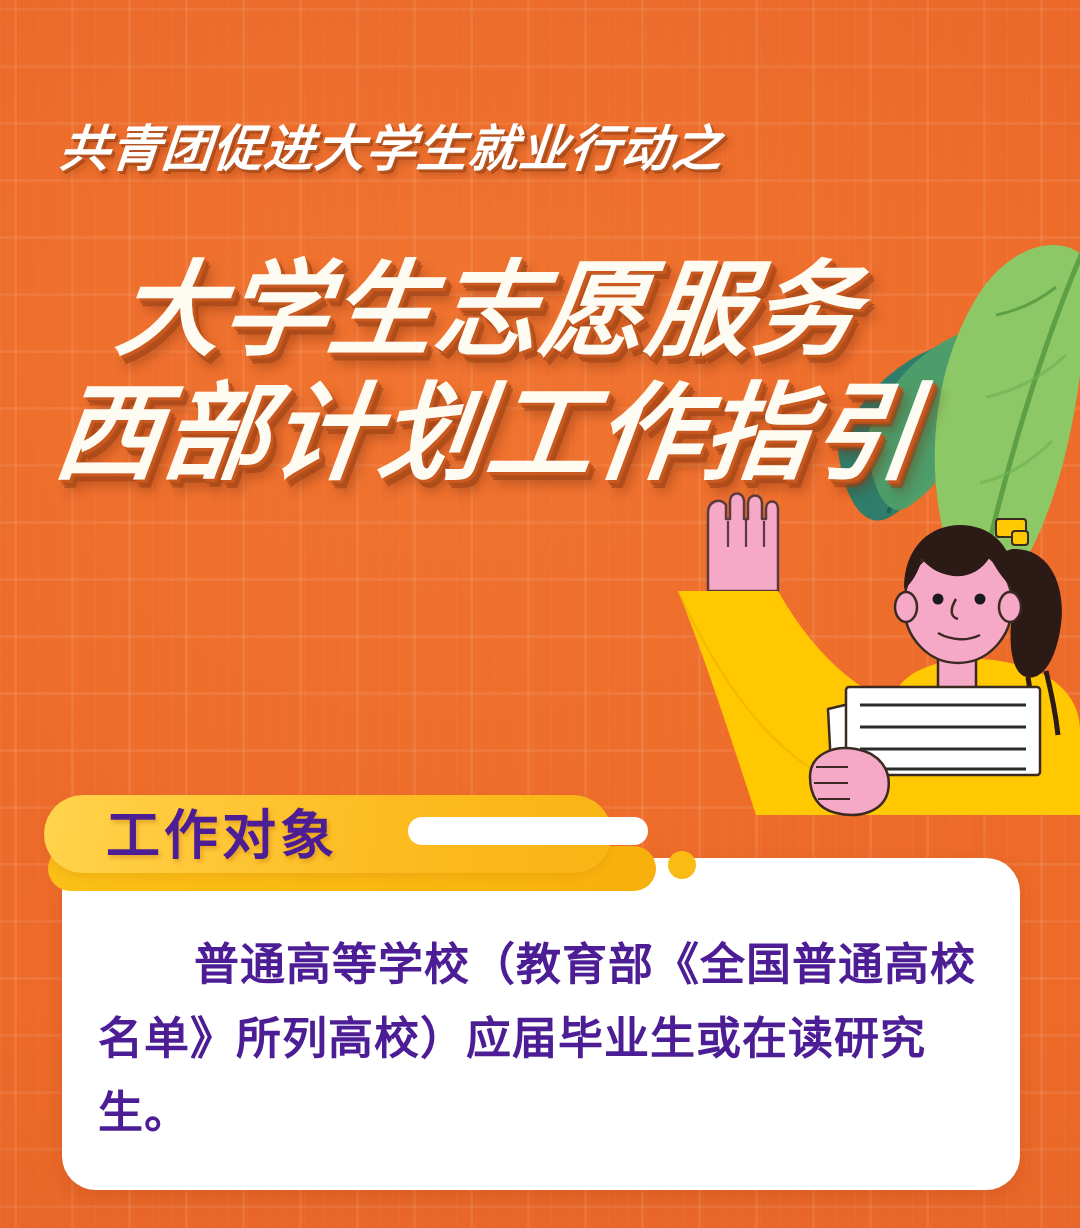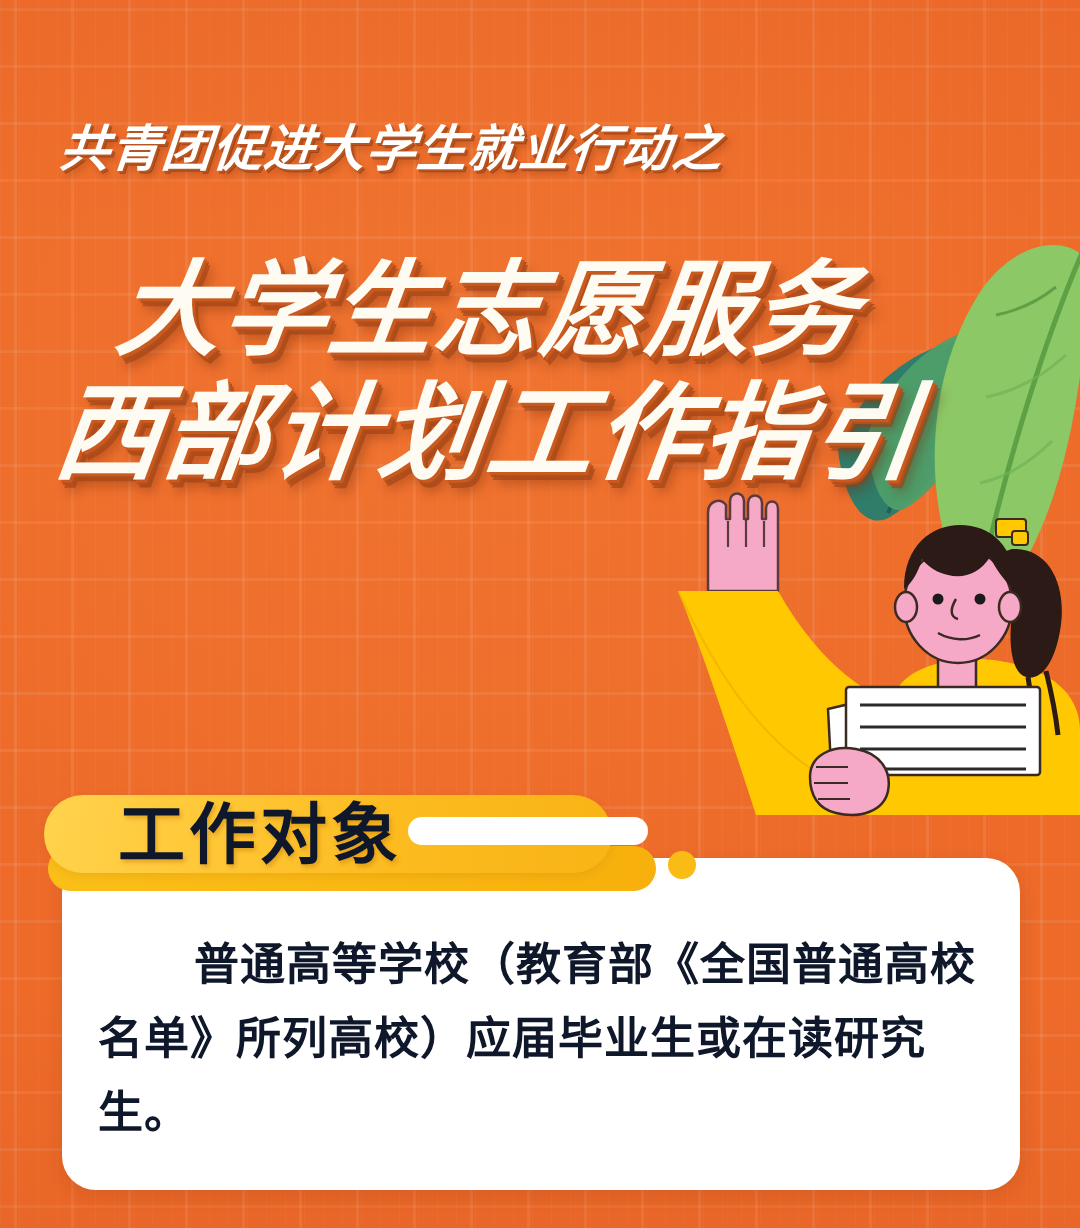--- a/index.html
+++ b/index.html
@@ -166,39 +166,38 @@
     width: 240px;
     height: 28px;
     border-radius: 14px;
     background: #ffffff;
   }
 
   .heading-text {
     position: absolute;
     left: 106px;
     top: 805px;
-    font-size: 67px;
+    font-size: 54px;
     line-height: 60px;
     font-weight: 900;
-    color: #0f172a;
+    color: #4c1d95;
     letter-spacing: 4px;
     white-space: nowrap;
     text-shadow: 2px 3px 4px rgba(196,122,12,0.45);
-    margin-left: 12px;
   }
 
   .card-body {
     position: absolute;
     left: 98px;
     top: 928px;
     width: 910px;
     font-family: "DejaVu Serif", "Liberation Serif", serif;
     font-size: 45px;
     line-height: 74px;
-    color: #0f172a;
+    color: #4c1d95;
     font-weight: 700;
     letter-spacing: 1px;
     text-indent: 96px;
     text-align: left;
   }
 </style>
 </head>
 <body>
 
 <div class="poster">

